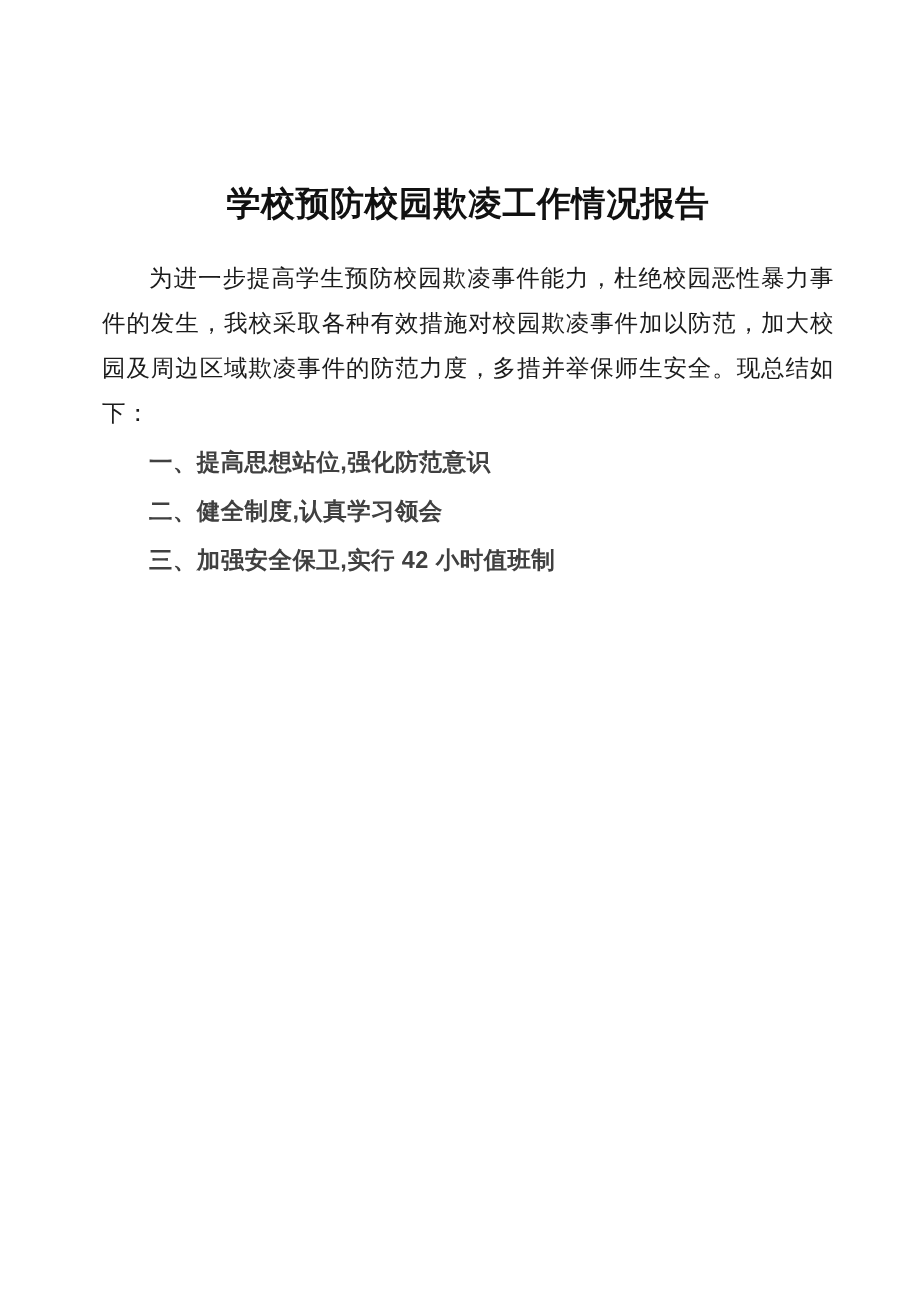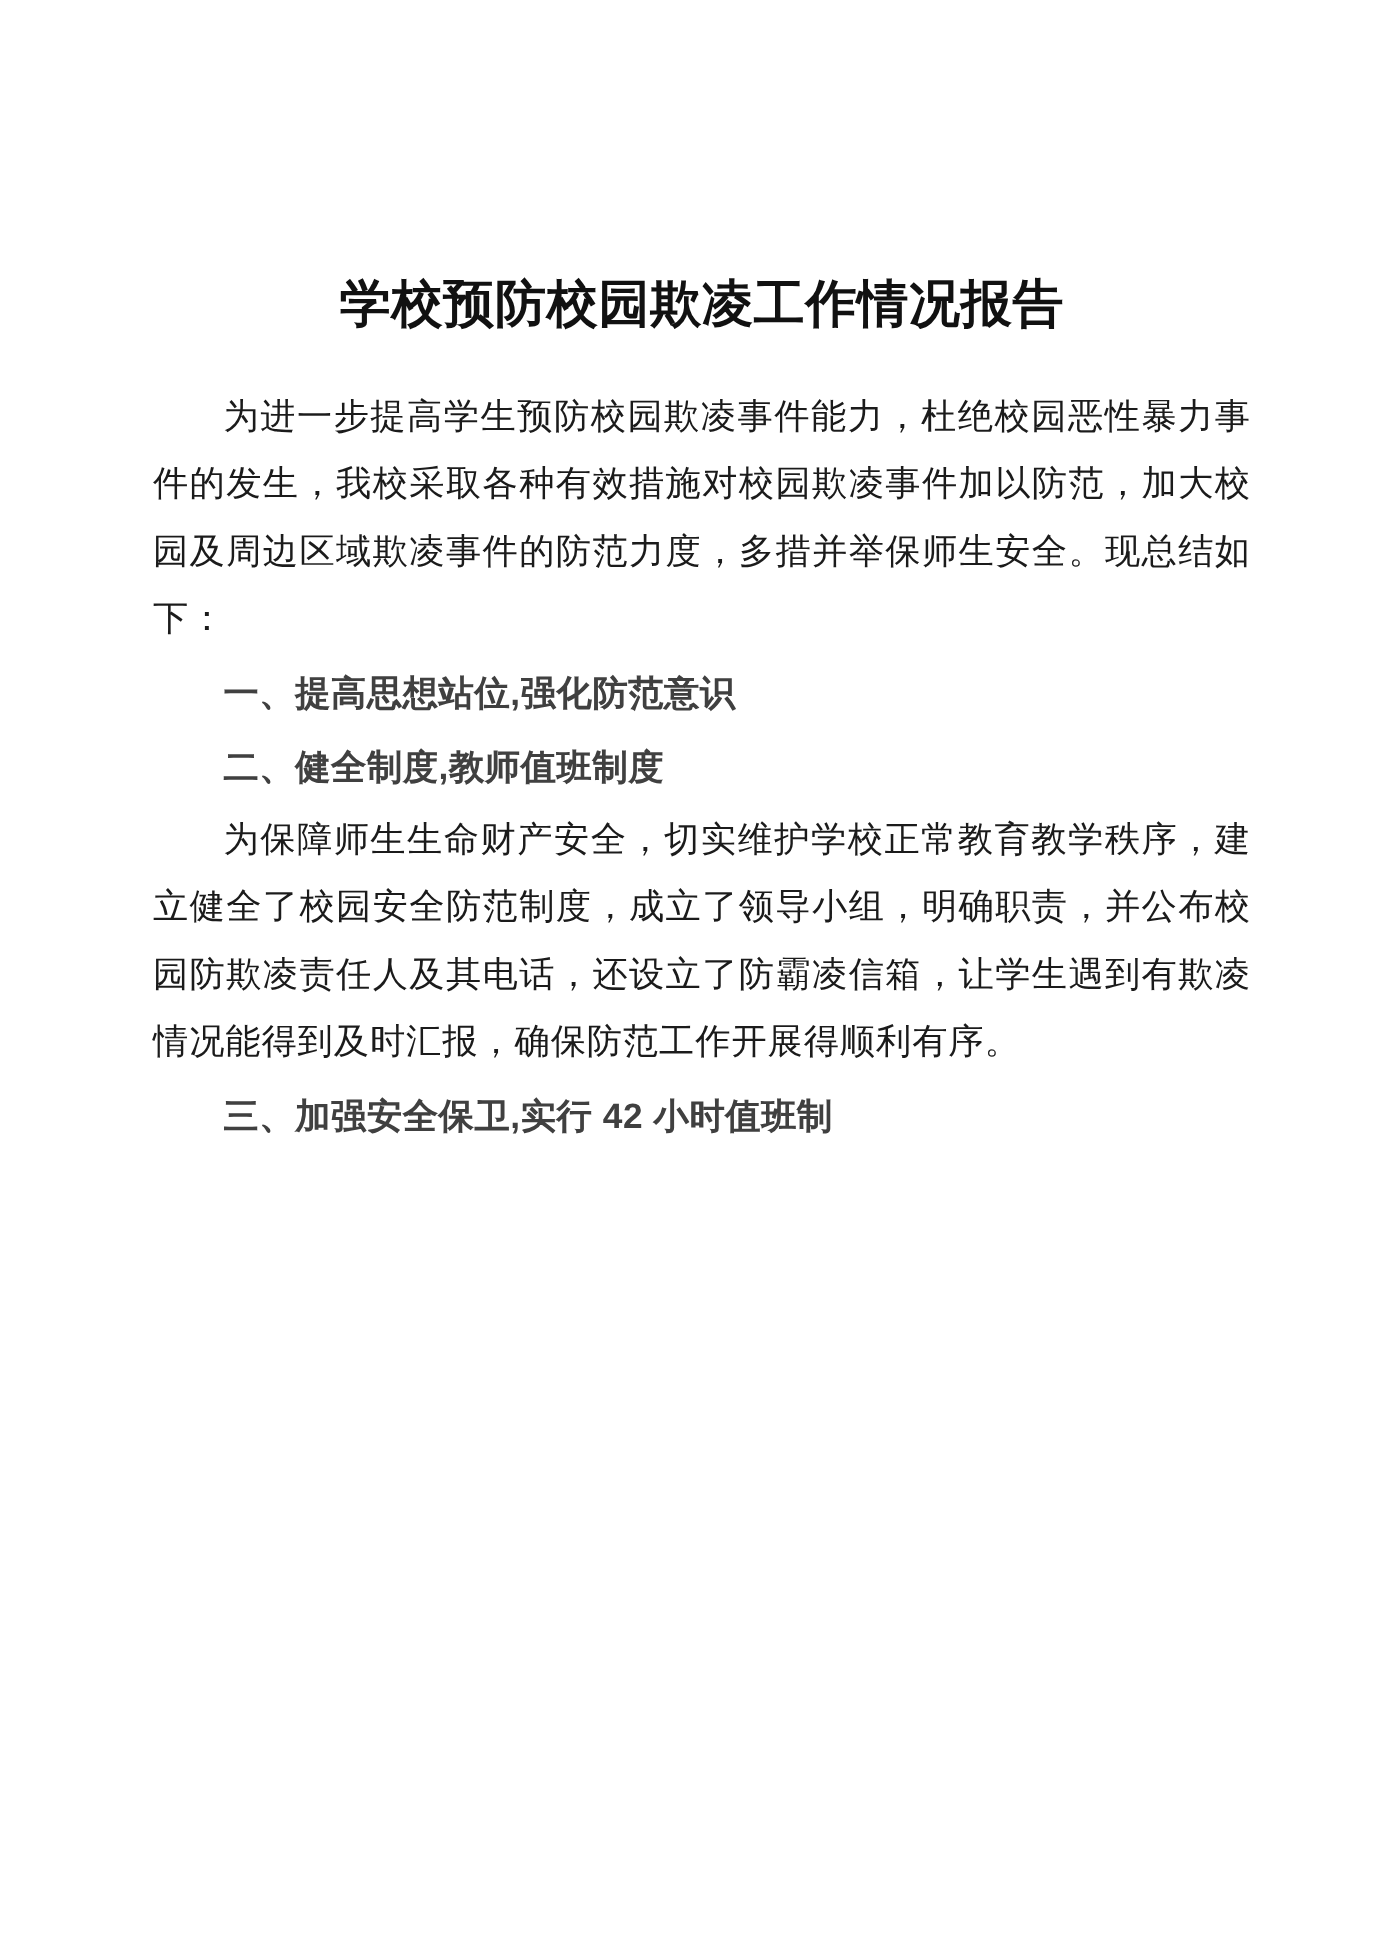--- a/index.html
+++ b/index.html
@@ -82,22 +82,21 @@
 
     <h1 class="doc-title">学校预防校园欺凌工作情况报告</h1>
 
     <div class="content">
 
       <p class="para block">为进一步提高学生预防校园欺凌事件能力，杜绝校园恶性暴力事件的发生，我校采取各种有效措施对校园欺凌事件加以防范，加大校园及周边区域欺凌事件的防范力度，多措并举保师生安全。现总结如下：</p>
 
       <h2 class="heading block">一、提高思想站位,强化防范意识</h2>
 
 
-      <h2 class="heading block">二、健全制度,教师值班制度</h2>
+      <h2 class="heading block">二、健全制度,认真学习领会</h2>
 
-      <p class="para block">为保障师生生命财产安全，切实维护学校正常教育教学秩序，建立健全了校园安全防范制度，成立了领导小组，明确职责，并公布校园防欺凌责任人及其电话，还设立了防霸凌信箱，让学生遇到有欺凌情况能得到及时汇报，确保防范工作开展得顺利有序。</p>
 
       <h2 class="heading block">三、加强安全保卫,实行 42 小时值班制</h2>
 
 
     </div>
   </div>
 </div>
 
 </body></html>

